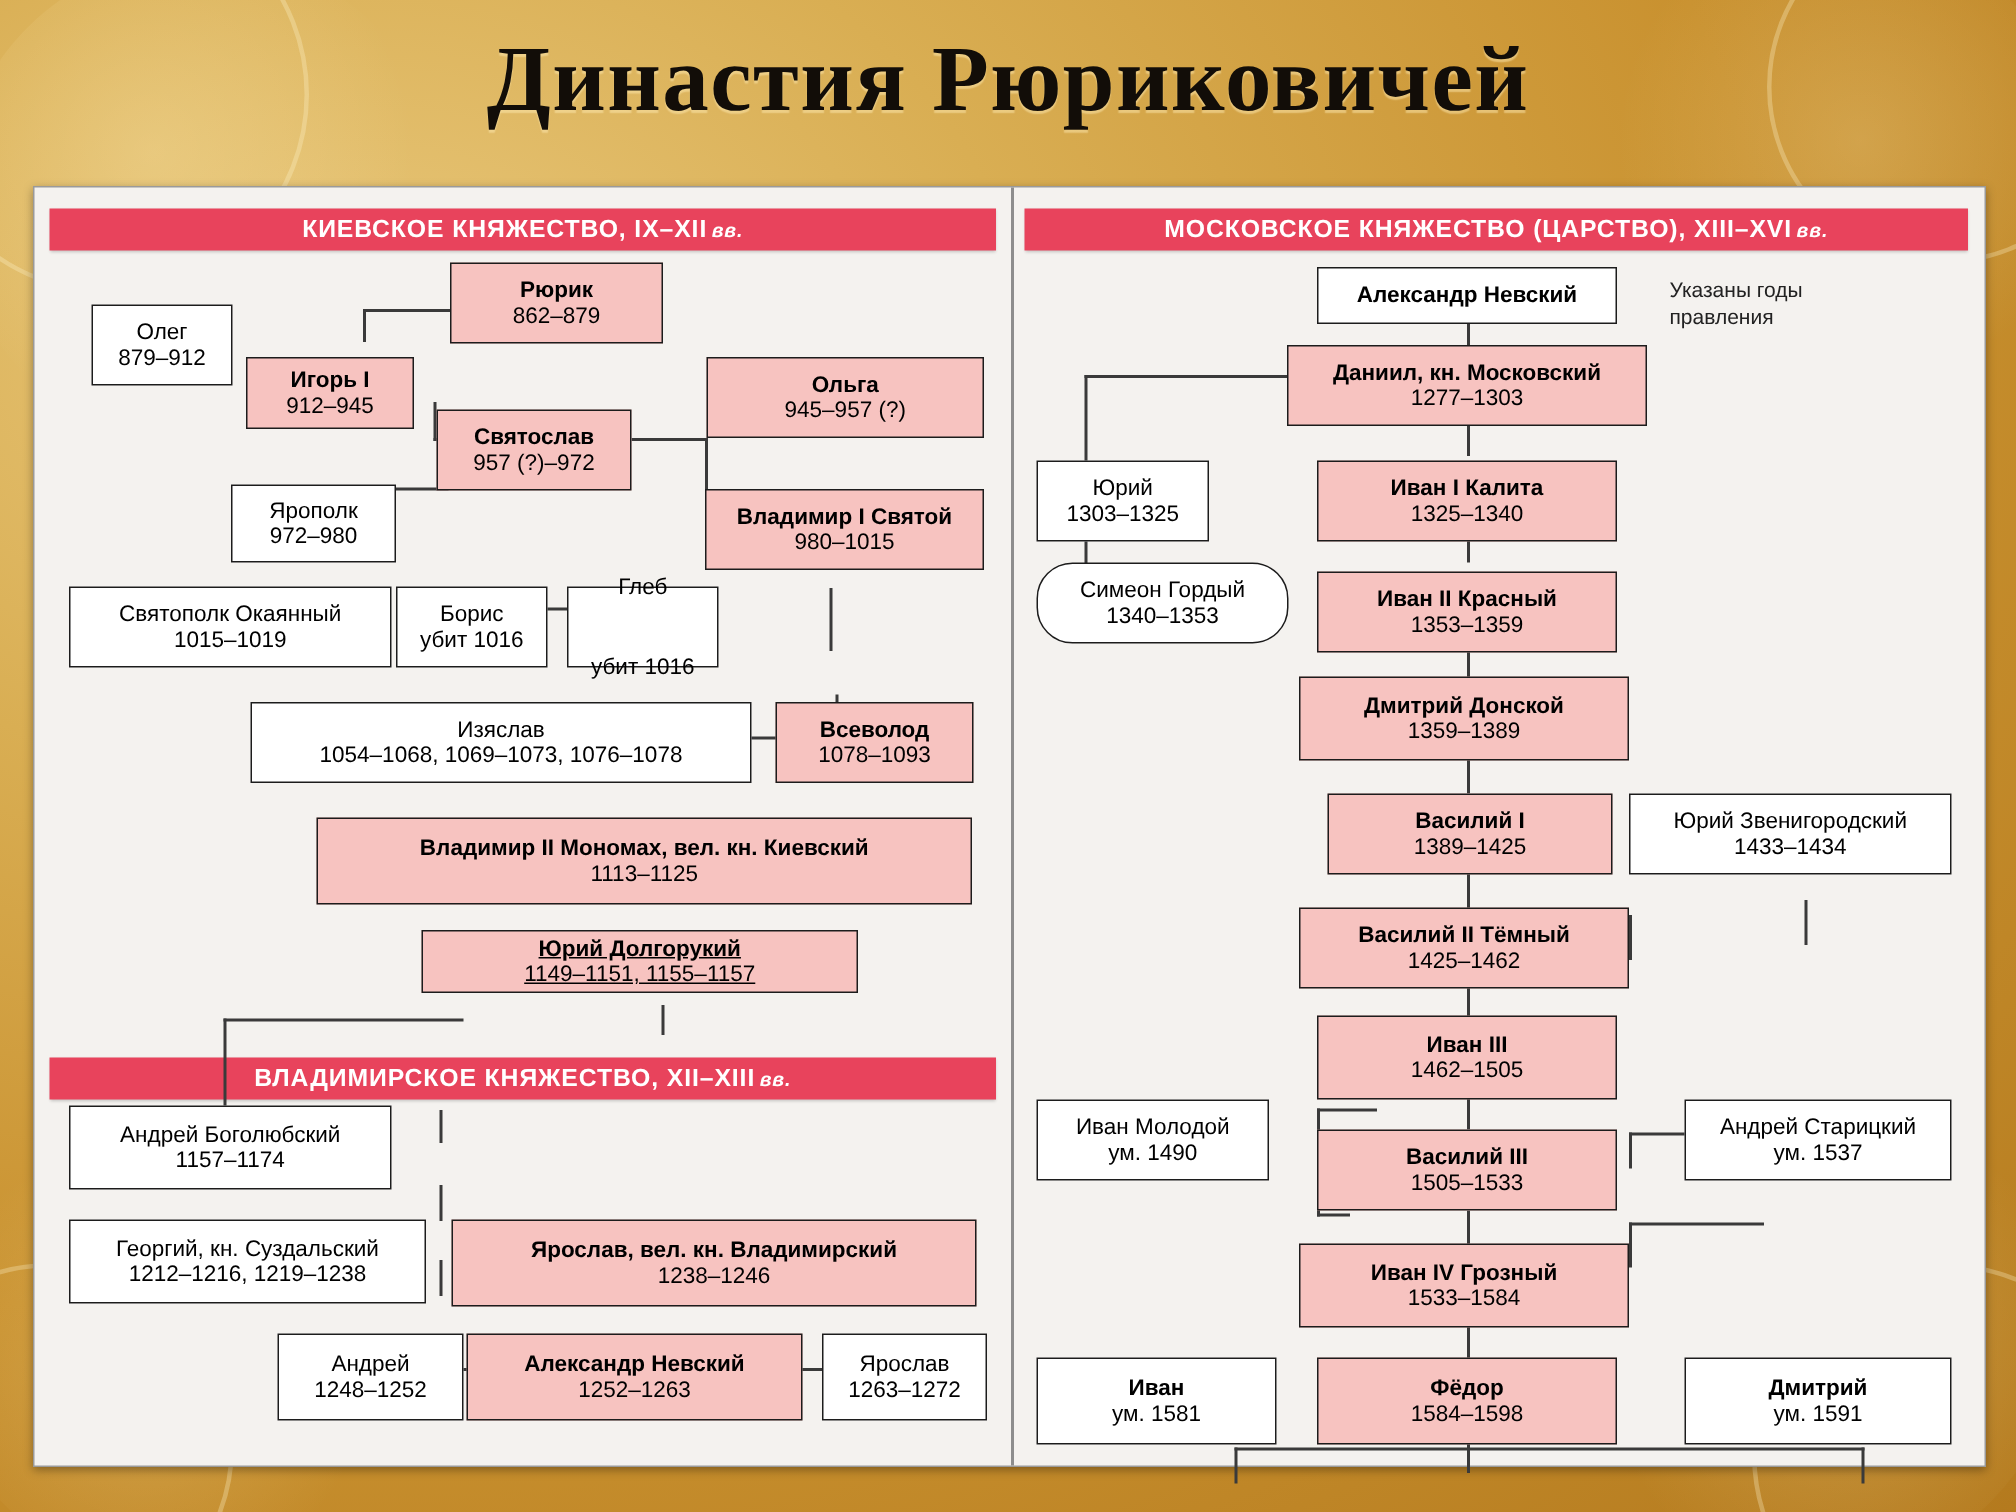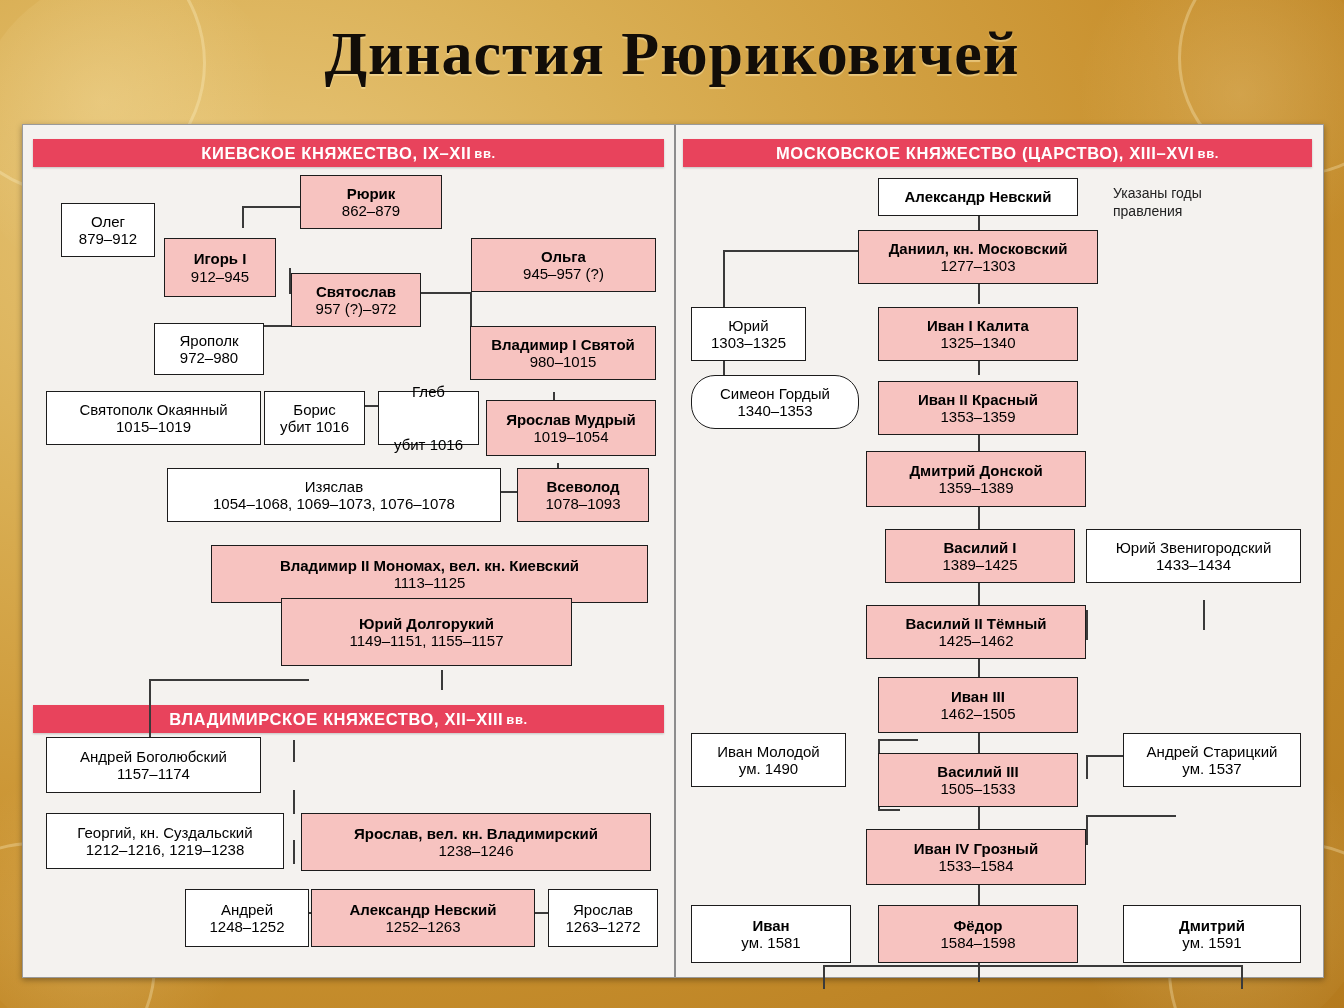--- a/index.html
+++ b/index.html
@@ -92,21 +92,21 @@
     color: #ffffff;
     font-size: 16.5px;
     font-weight: bold;
     letter-spacing: .6px;
     display: flex;
     align-items: center;
     justify-content: center;
     text-align: center;
     box-shadow: 0 1px 2px rgba(0,0,0,.2);
   }
-  .banner .sm { font-size: 13px; margin-left: 3px; }
+  .banner .sm { font-size: 13px; margin-left: 3px; font-style: italic; }
 
   .node {
     position: absolute;
     box-sizing: border-box;
     border: 1.5px solid #1c1c1c;
     display: flex;
     flex-direction: column;
     align-items: center;
     justify-content: center;
     text-align: center;
@@ -209,21 +209,21 @@
     <div class="ln" style="left:568px;top:787px;width:2px;height:24px;"></div>
 
     <div class="node" style="left:38px;top:78px;width:94px;height:54px;">
       <div class="n-name thin">Олег</div>
       <div class="n-years">879–912</div>
     </div>
     <div class="node pink" style="left:277px;top:50px;width:142px;height:54px;">
       <div class="n-name">Рюрик</div>
       <div class="n-years">862–879</div>
     </div>
-    <div class="node pink" style="left:141px;top:113px;width:112px;height:59px;">
+    <div class="node pink" style="left:141px;top:113px;width:112px;height:48px;">
       <div class="n-name">Игорь I</div>
       <div class="n-years">912–945</div>
     </div>
     <div class="node pink" style="left:448px;top:113px;width:185px;height:54px;">
       <div class="n-name">Ольга</div>
       <div class="n-years">945–957 (?)</div>
     </div>
     <div class="node pink" style="left:268px;top:148px;width:130px;height:54px;">
       <div class="n-name">Святослав</div>
       <div class="n-years">957 (?)–972</div>
@@ -241,37 +241,33 @@
       <div class="n-years">1015–1019</div>
     </div>
     <div class="node" style="left:241px;top:266px;width:101px;height:54px;">
       <div class="n-name thin">Борис</div>
       <div class="n-years">убит 1016</div>
     </div>
     <div class="node" style="left:355px;top:266px;width:101px;height:54px;gap:36px;">
       <div class="n-name thin">Глеб</div>
       <div class="n-years">убит 1016</div>
     </div>
-    <div class="node pink" style="left:463px;top:275px;width:170px;height:56px;">
-      <div class="n-name">Ярослав Мудрый</div>
-      <div class="n-years">1019–1054</div>
-    </div>
     <div class="node" style="left:144px;top:343px;width:334px;height:54px;">
       <div class="n-name thin">Изяслав</div>
       <div class="n-years">1054–1068, 1069–1073, 1076–1078</div>
     </div>
     <div class="node pink" style="left:494px;top:343px;width:132px;height:54px;">
       <div class="n-name">Всеволод</div>
       <div class="n-years">1078–1093</div>
     </div>
     <div class="node pink" style="left:188px;top:420px;width:437px;height:58px;">
       <div class="n-name">Владимир II Мономах, вел. кн. Киевский</div>
       <div class="n-years">1113–1125</div>
     </div>
-    <div class="node pink" style="left:258px;top:473px;width:291px;height:68px;">
+    <div class="node pink" style="left:258px;top:495px;width:291px;height:42px;text-decoration:underline;">
       <div class="n-name">Юрий Долгорукий</div>
       <div class="n-years">1149–1151, 1155–1157</div>
     </div>
 
     <div class="node" style="left:23px;top:612px;width:215px;height:56px;">
       <div class="n-name thin">Андрей Боголюбский</div>
       <div class="n-years">1157–1174</div>
     </div>
     <div class="node" style="left:23px;top:688px;width:238px;height:56px;">
       <div class="n-name thin">Георгий, кн. Суздальский</div>

